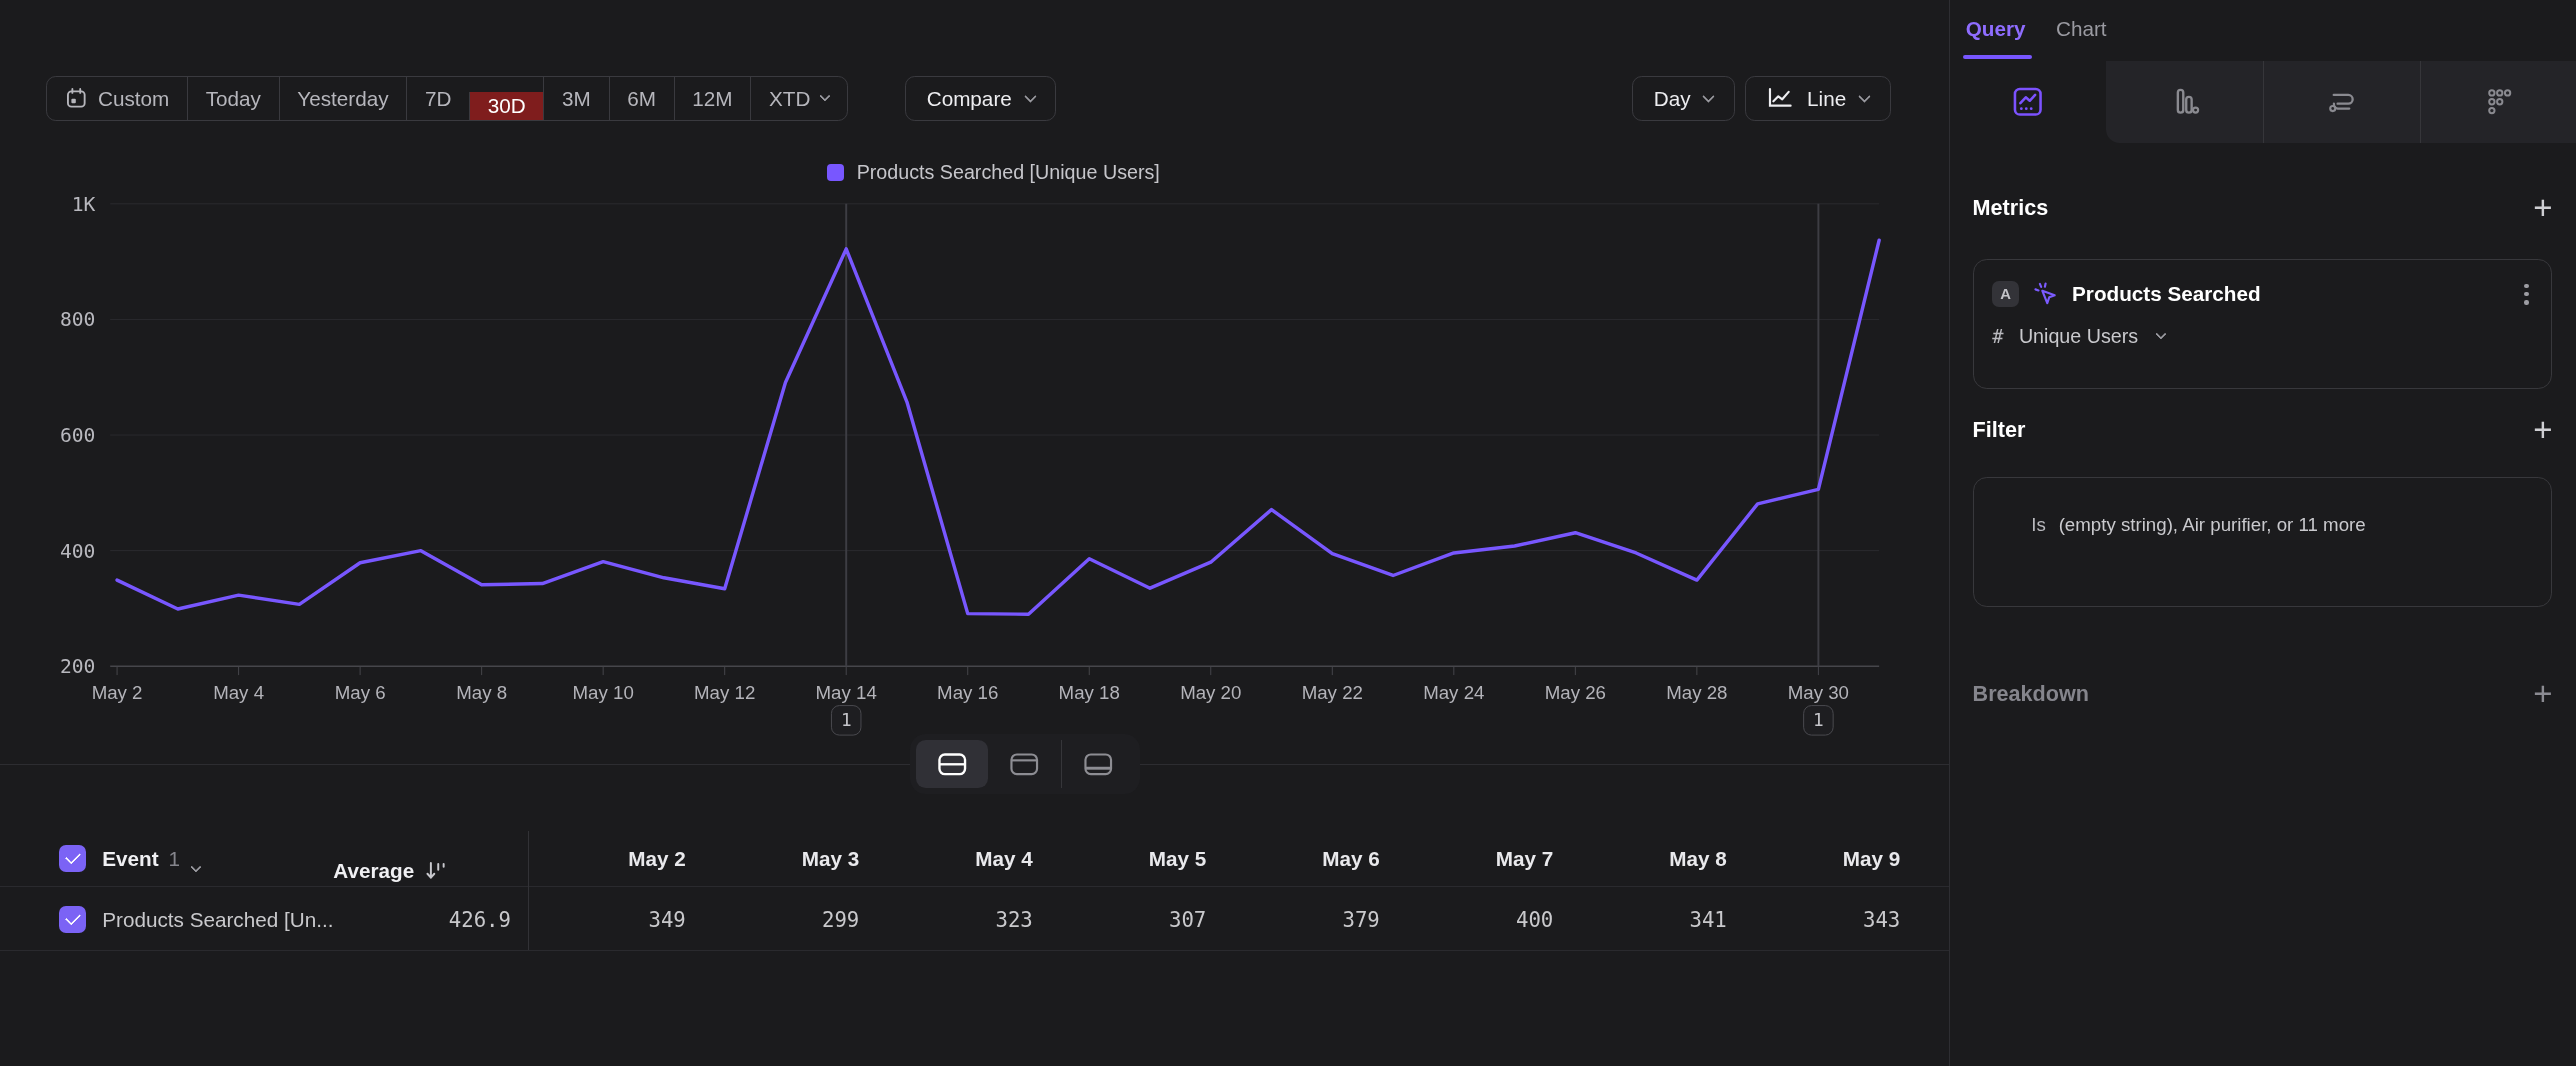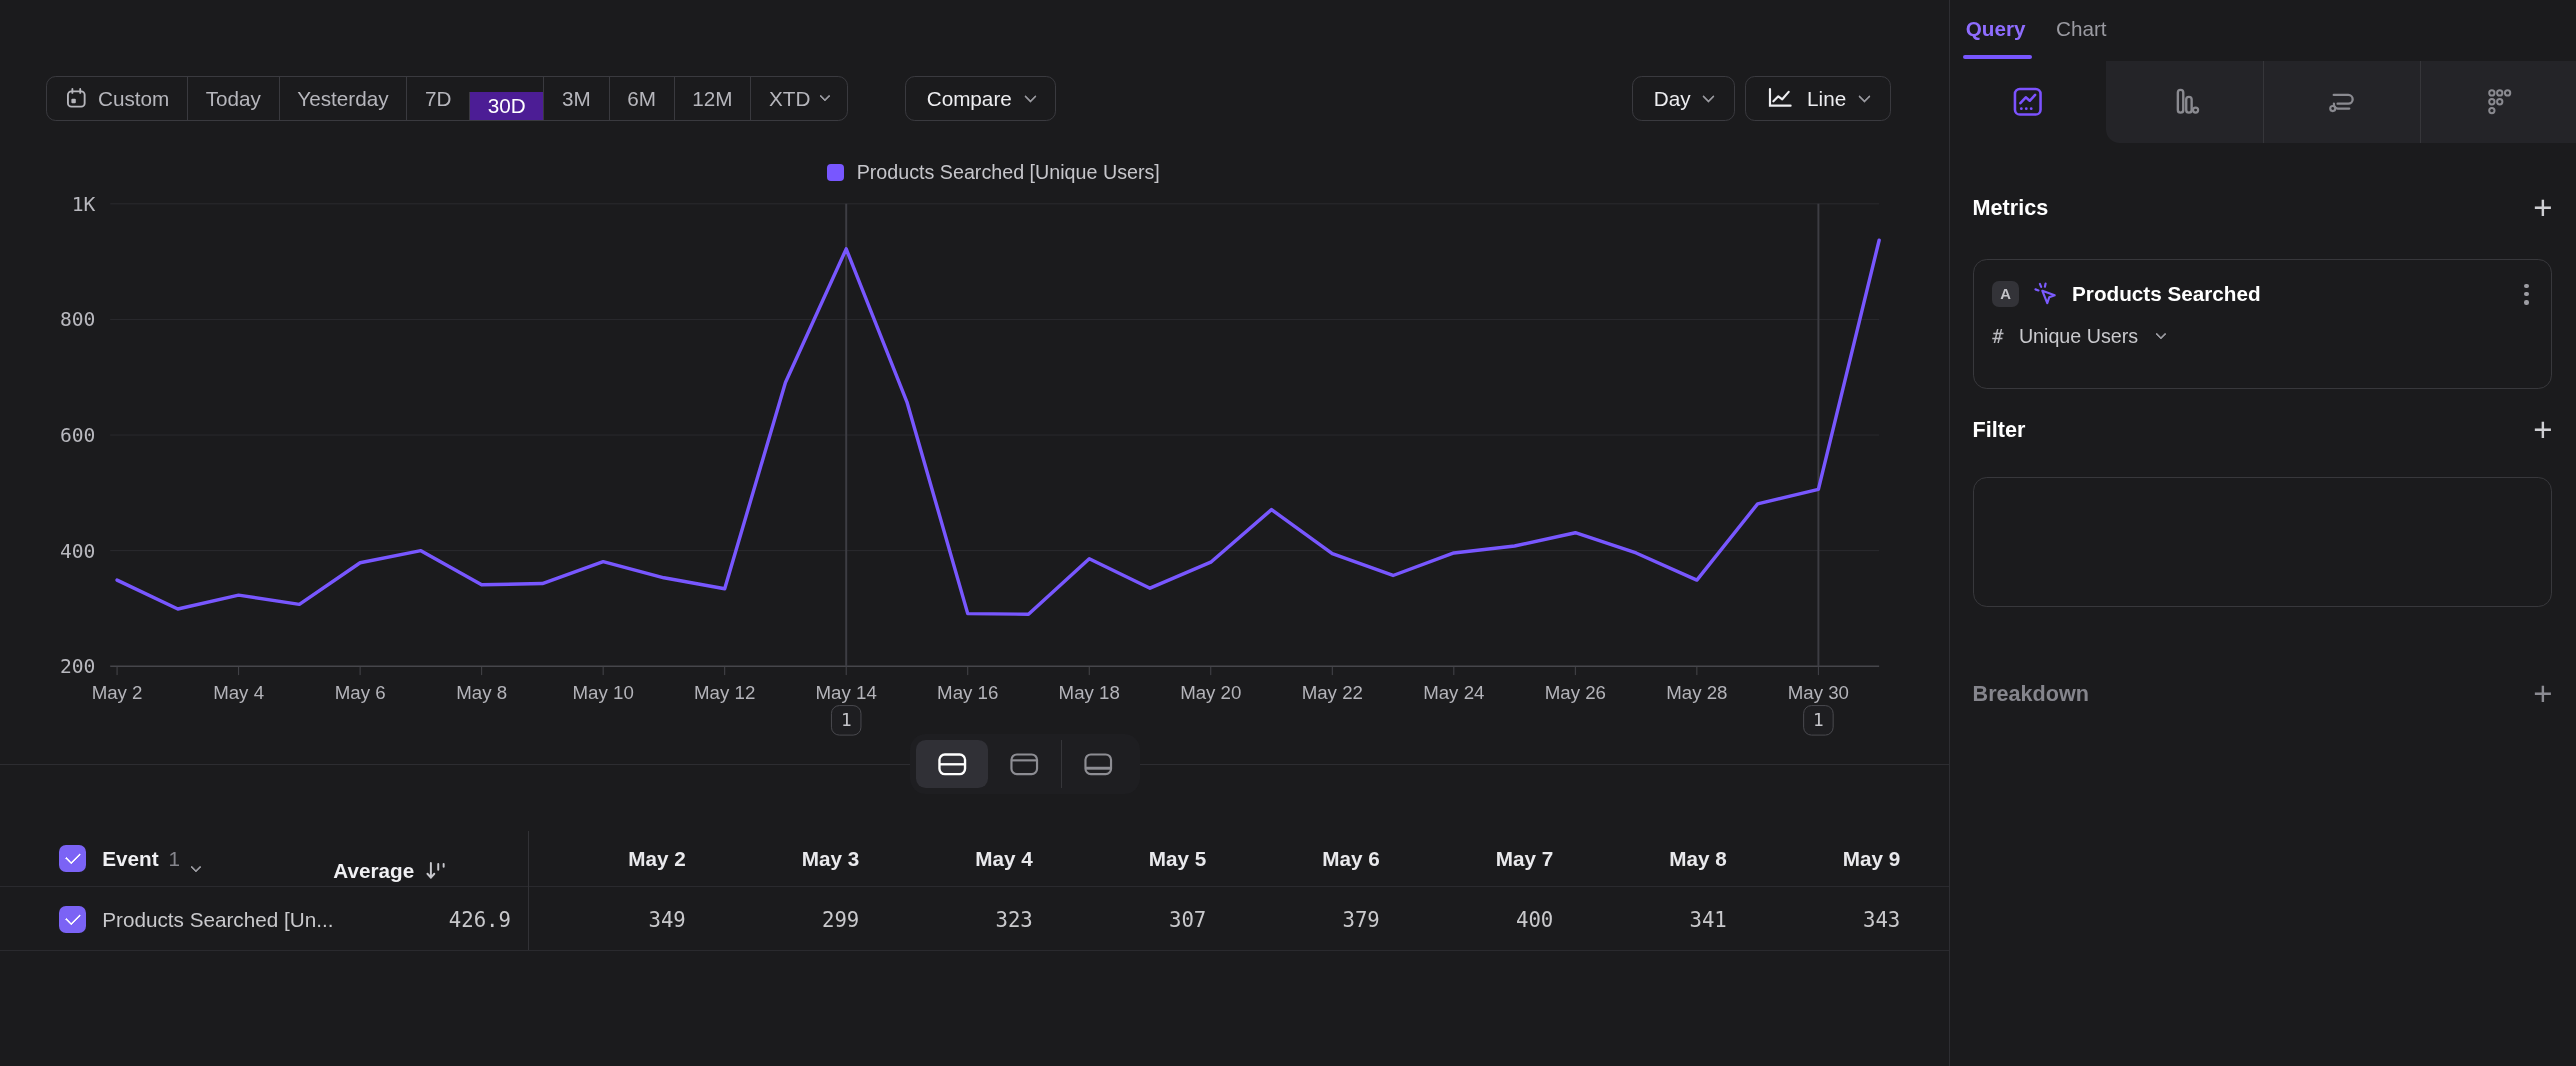--- a/index.html
+++ b/index.html
@@ -9,21 +9,21 @@
 
   
   .main { position:absolute; left:0; top:0; width:1949px; height:1067px; }
 
   
   .seg { position:absolute; left:46px; top:76px; height:45px; display:inline-flex;
     border:1px solid #3a3a3f; border-radius:9.8px; overflow:hidden; }
   .seg-btn { display:flex; align-items:center; gap:10.8px; padding:0 17.7px; font-size:20.7px;
     color:#b6b6bc; cursor:pointer; white-space:nowrap; }
   .seg-btn + .seg-btn { border-left:1px solid #3a3a3f; }
-  .seg-btn.selected { background:#4c1d95; color:#ffffff;margin-top:15px; }
+  .seg-btn.selected { background:#7f1d1d; color:#ffffff;margin-top:15px; }
 
   .pill-btn { position:absolute; top:76px; height:45px; border:1px solid #3a3a3f;
     border-radius:9.8px; display:flex; align-items:center; gap:13.8px; padding:0 20.7px;
     color:#ededf0; font-size:20.7px; cursor:pointer; }
 
   .chev { width:8.9px; height:8.9px; border-right:2px solid #9a9aa0; border-bottom:2px solid #9a9aa0;
     transform:rotate(45deg); margin-top:-4.9px; border-radius:1px; flex:0 0 auto; }
   .chev.small { width:7.9px; height:7.9px; }
 
   
@@ -359,20 +359,24 @@
         <span class="chev small"></span>
       </span>
     </div>
   </div>
 
   <div class="sb-section-hd" style="top:417px">
     <span class="title">Filter</span>
     <span class="plus">+</span>
   </div>
   <div class="card" style="top:477px">
+    <div class="row2">
+      <span class="op">Is</span>
+      <span class="filter-val">(empty string), Air purifier, or 11 more</span>
+    </div>
   </div>
 
   <div class="sb-section-hd" style="top:681px">
     <span class="title dim">Breakdown</span>
     <span class="plus dim">+</span>
   </div>
 </div>
 
 
 </body></html>

